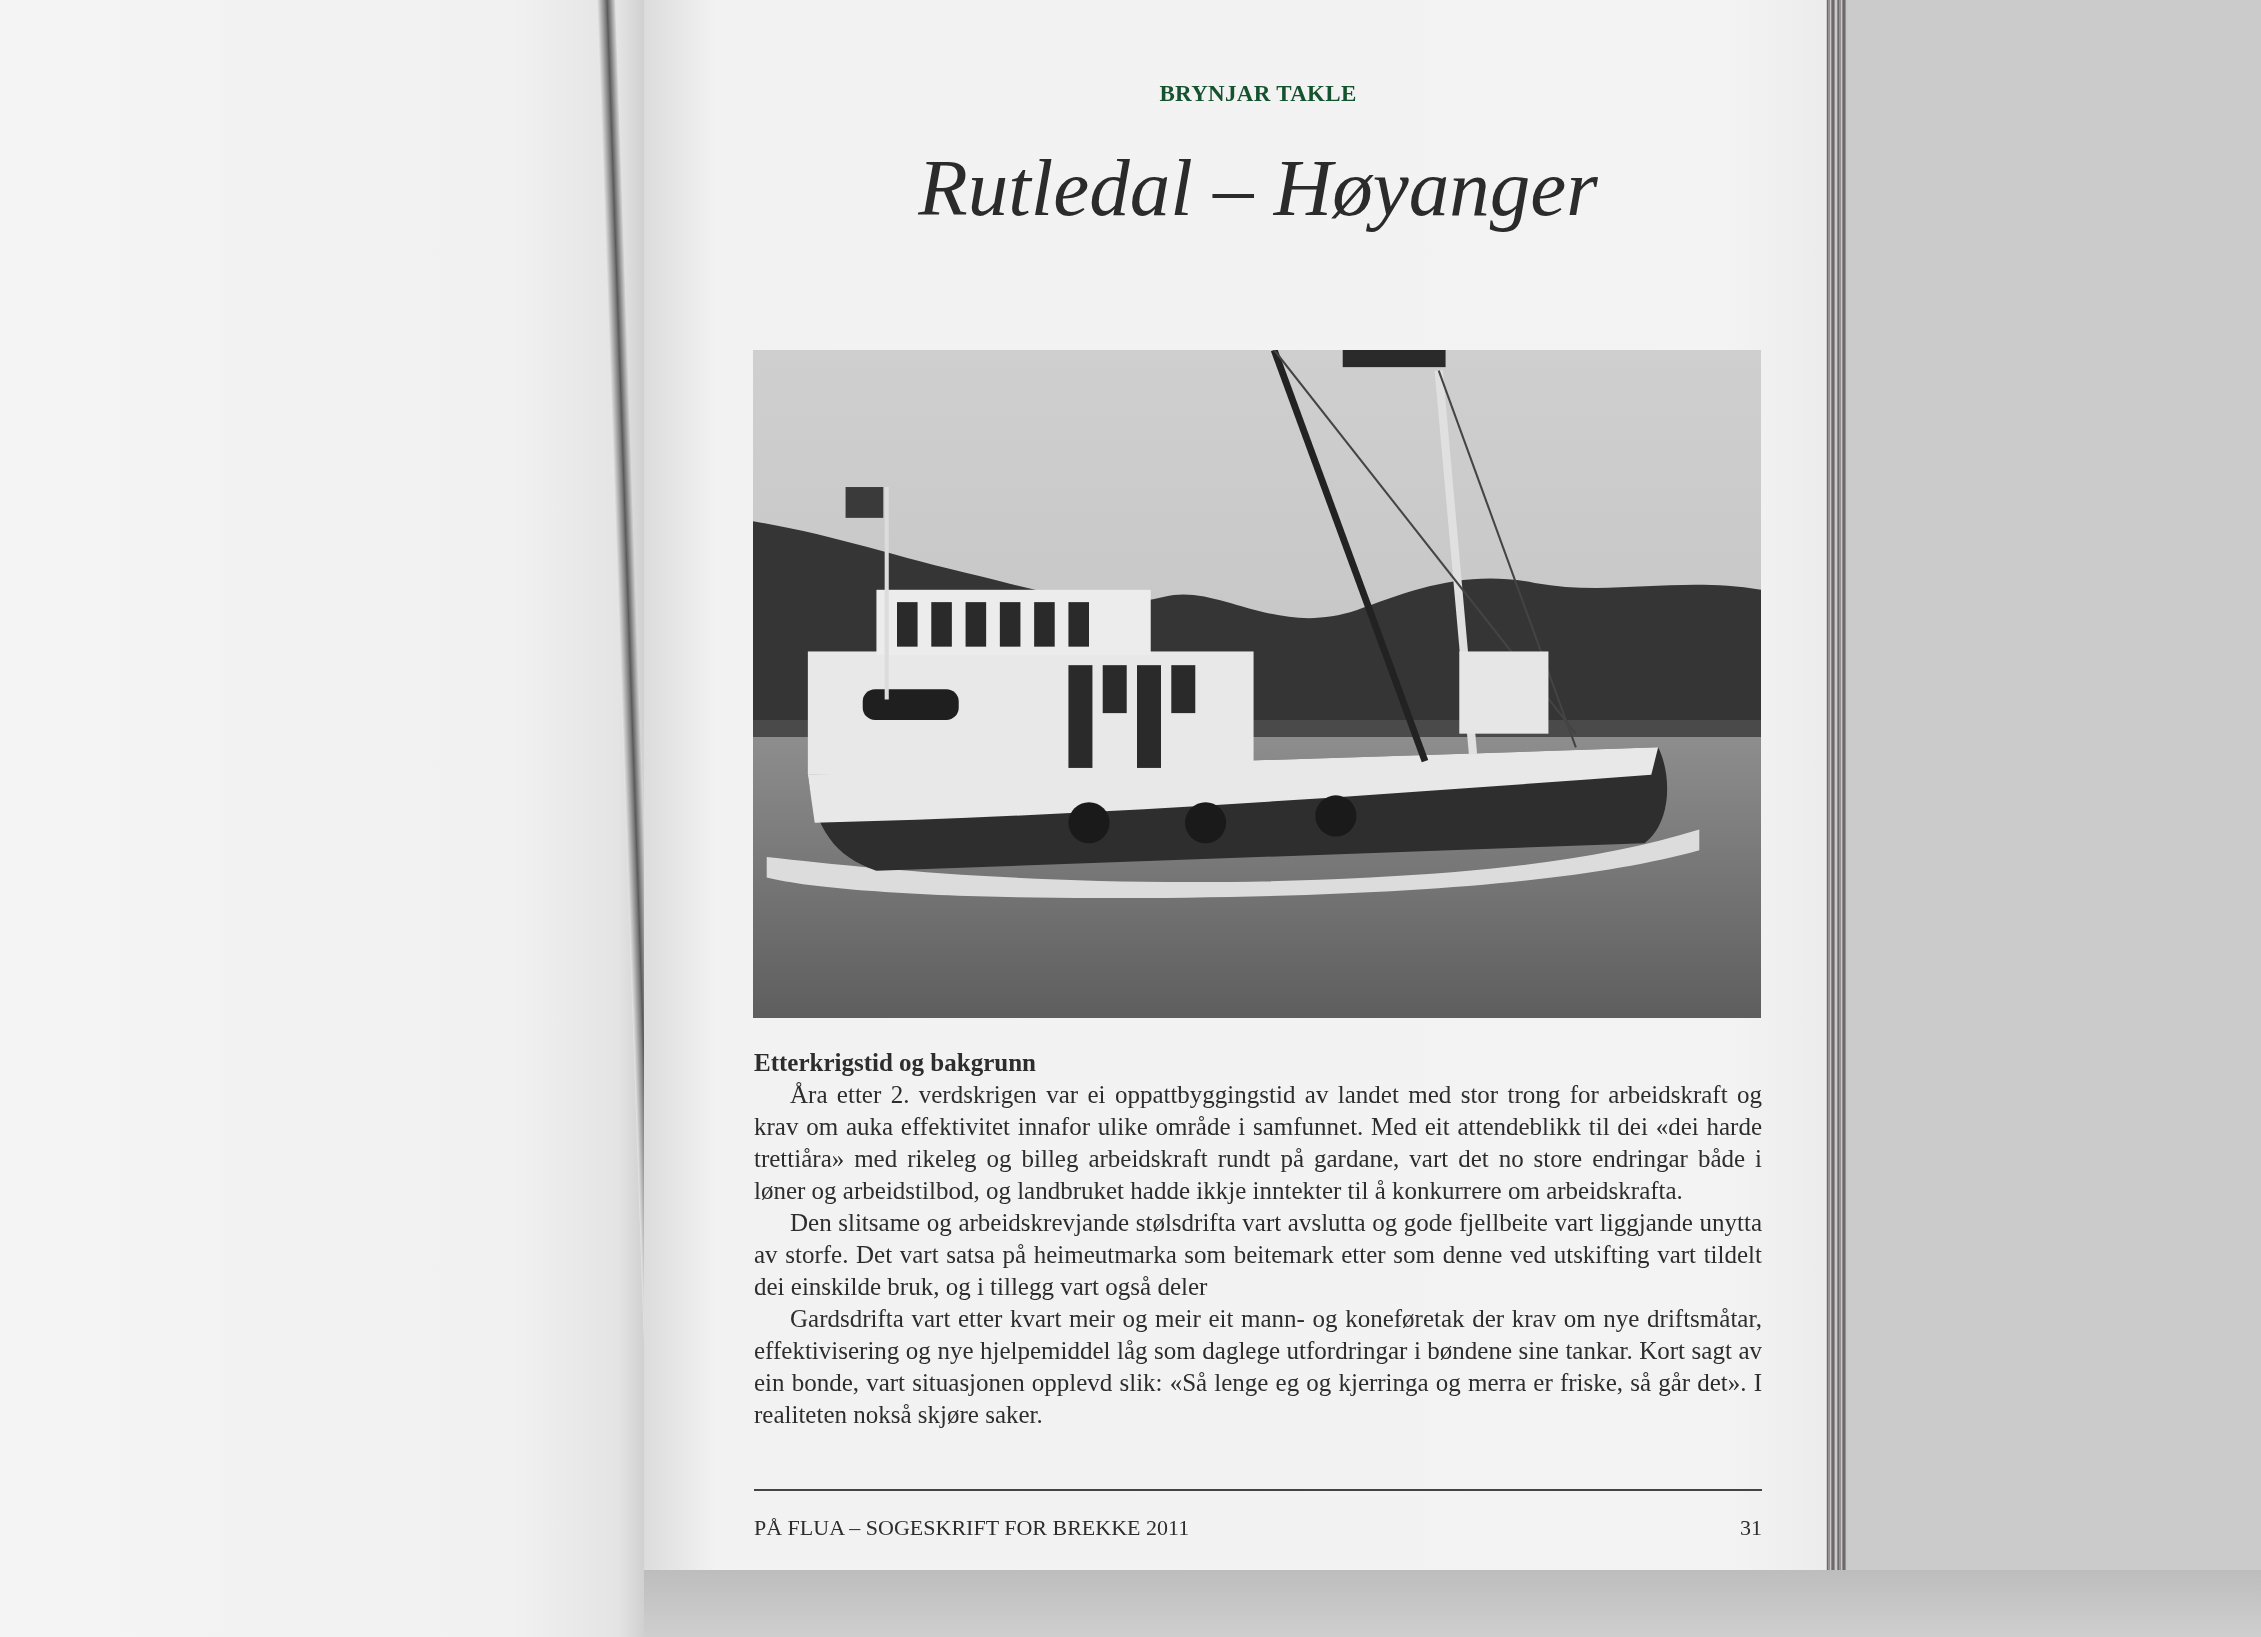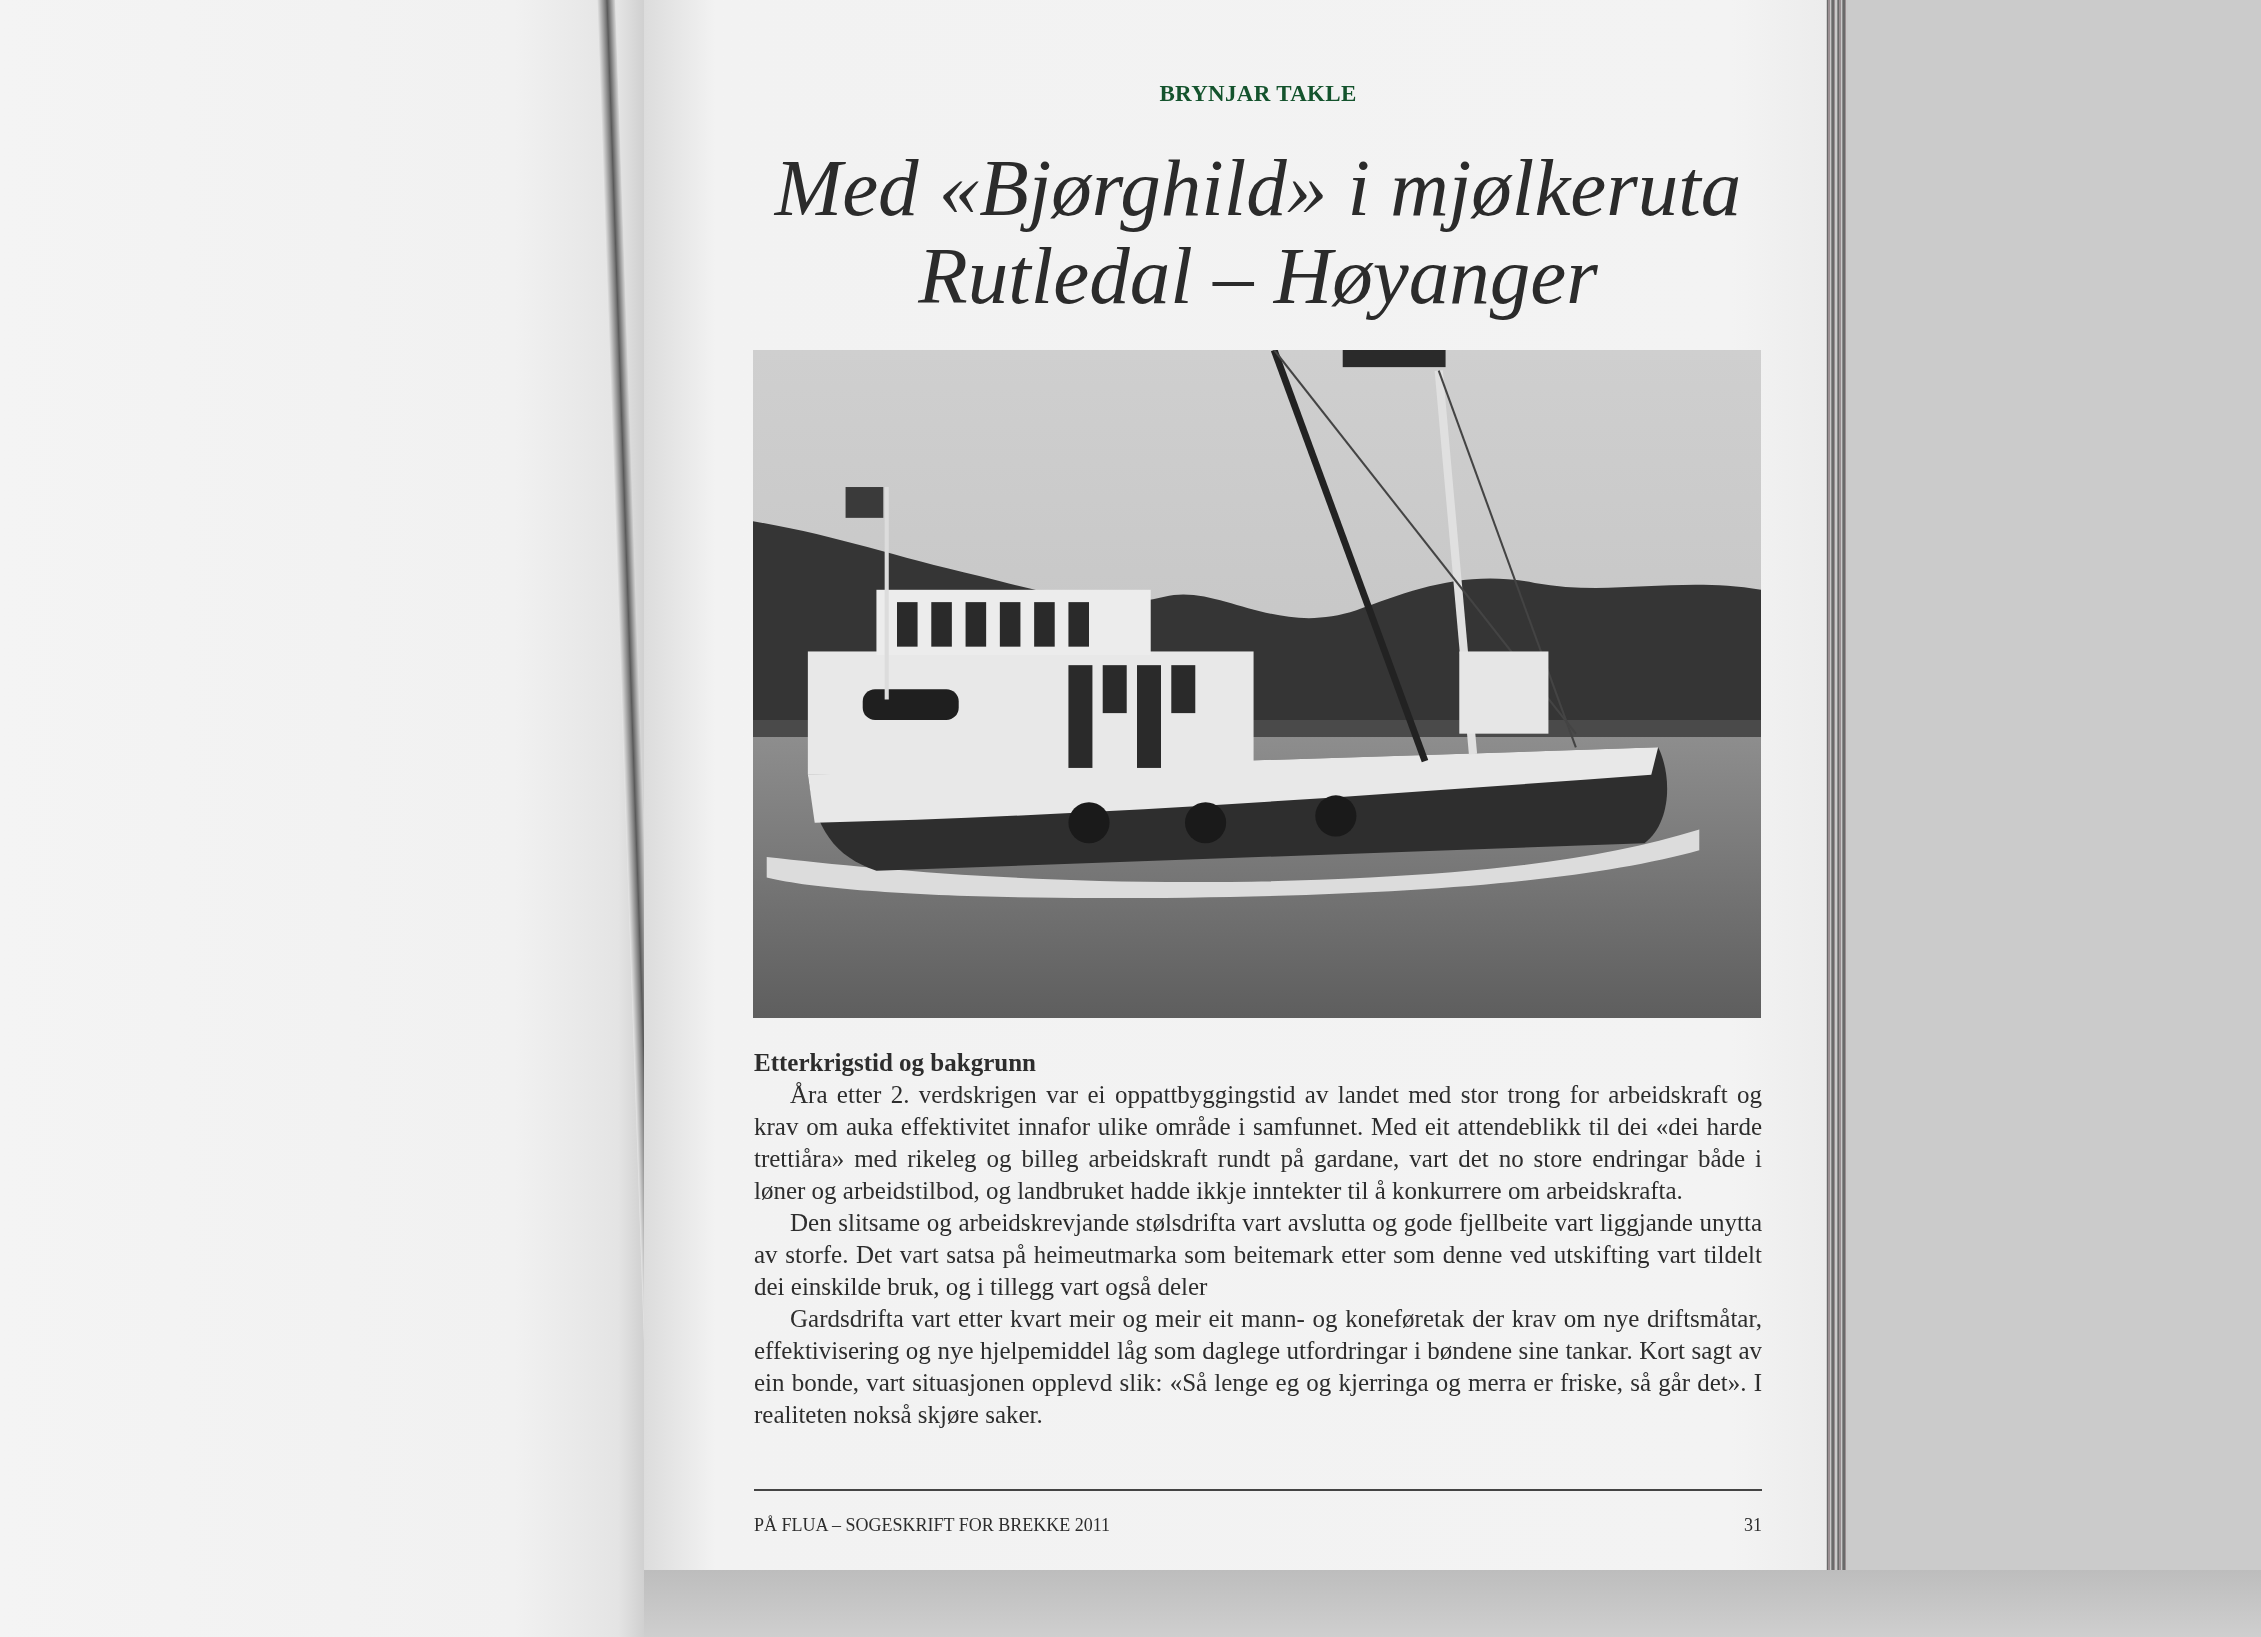--- a/index.html
+++ b/index.html
@@ -49,38 +49,37 @@
   .body-text {
     position:absolute; left:754px; top:1047px; width:1008px;
     font-family:"Liberation Serif", serif; font-size:25px; line-height:32px; color:#2d2d2d;
     text-align:justify;
   }
   .heading { font-weight:bold; display:block; }
   .para { display:block; text-indent:36px; }
   .rule { position:absolute; left:754px; top:1489px; width:1008px; height:2.1px; background:#444; }
   .footer {
     position:absolute; left:754px; top:1515px; width:1008px;
-    font-family:"Liberation Serif", serif; font-size:18px; color:#2d2d2d;
+    font-family:"Liberation Serif", serif; font-size:22px; color:#2d2d2d;
     display:flex; justify-content:space-between;
   }
 </style>
 </head>
 <body>
 
 <div class="desk"></div>
 <div class="left-page"></div>
 <div class="spine"></div>
 <div class="right-page"></div>
 <div class="page-edges"></div>
 <div class="bottom-shadow"></div>
 
 <div class="author">BRYNJAR TAKLE</div>
 
 <div class="title">
-  <div>Med «Bjørghild» i mjølkeruta</div>
   <div>Rutledal – Høyanger</div>
 </div>
 
 <div class="photo">
   <svg viewBox="0 0 1470 975" preserveAspectRatio="none">
     <defs>
       <linearGradient id="sky" x1="0" y1="0" x2="0" y2="1">
         <stop offset="0" stop-color="#cfcfcf"></stop>
           <stop offset="1" stop-color="#bdbdbd"></stop>
       </linearGradient>

